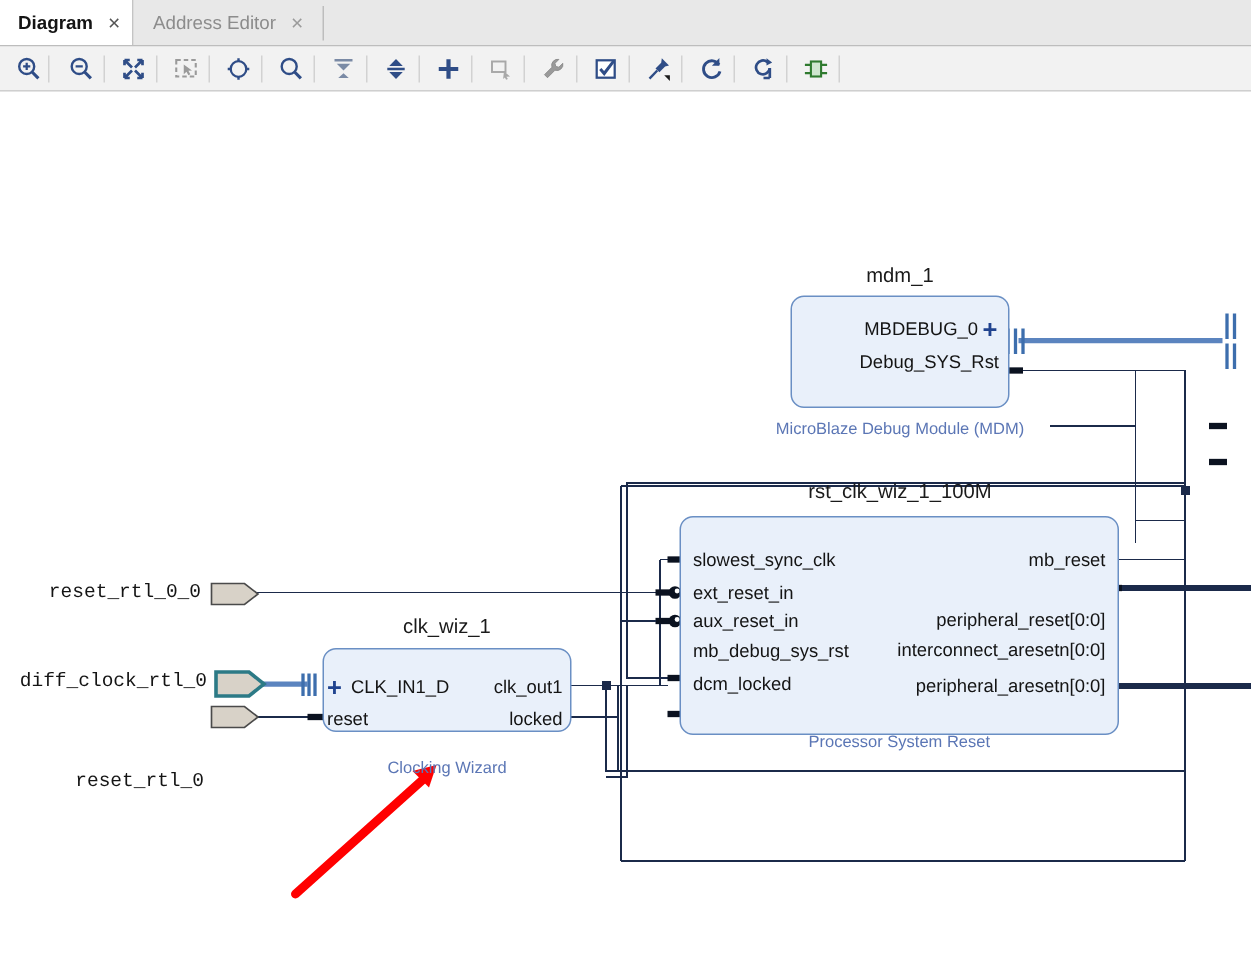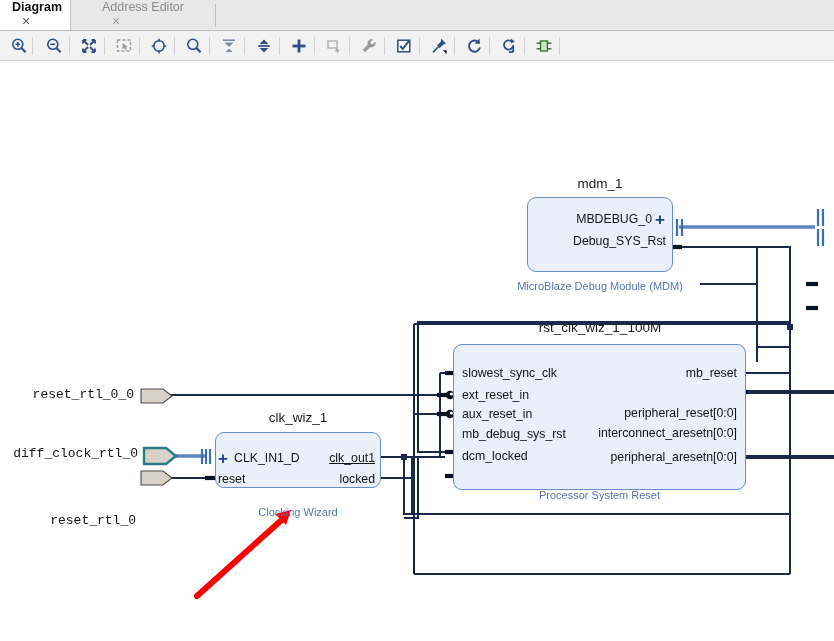--- a/index.html
+++ b/index.html
@@ -13,24 +13,23 @@
 
   
   .tabbar{
     position:absolute;left:0;top:0;width:834px;height:31px;
     background:#e8e8e8;
     border-bottom:1px solid #bdbdbd;
     box-sizing:border-box;
   }
   .tab{
     position:absolute;top:0;height:30px;
-    display:flex;align-items:flex-start;
+    display:flex;align-items:center;
     box-sizing:border-box;
     padding:0 8px 0 12px;
-    flex-direction:column;
   }
   .tab .tlabel{font-size:12.5px;white-space:nowrap;}
   .tab .tclose{
     margin-left:10px;font-size:14px;line-height:1;
     color:#6d6d6d;font-family:"Liberation Sans",sans-serif;
   }
   .tab.active{
     left:0;background:#ffffff;
     border-right:1px solid #c4c4c4;
   }
@@ -407,18 +406,18 @@
     <div class="pin r" style="left:560px;top:364px;width:177px;">interconnect_aresetn[0:0]</div>
     <div class="pin r" style="left:560px;top:388px;width:177px;">peripheral_aresetn[0:0]</div>
 
     <div class="blk-sub" style="left:453px;top:427px;width:293px;">Processor System Reset</div>
 
     <div class="blk-title" style="left:216px;top:348px;width:164px;">clk_wiz_1</div>
     <div class="blk" style="left:215px;top:370px;width:166px;height:56px;"></div>
     <span class="plusglyph" style="left:218px;top:388px;">+</span>
     <div class="pin" style="left:234px;top:389px;">CLK_IN1_D</div>
     <div class="pin" style="left:218px;top:410px;">reset</div>
-    <div class="pin r" style="left:290px;top:389px;width:85px;text-decoration:underline;">clk_out1</div>
+    <div class="pin r" style="left:290px;top:389px;width:85px;">clk_out1</div>
     <div class="pin r" style="left:290px;top:410px;width:85px;">locked</div>
     <div class="blk-sub" style="left:215px;top:444px;width:166px;">Clocking Wizard</div>
 
   </div>
 </div>
 
 </body></html>

